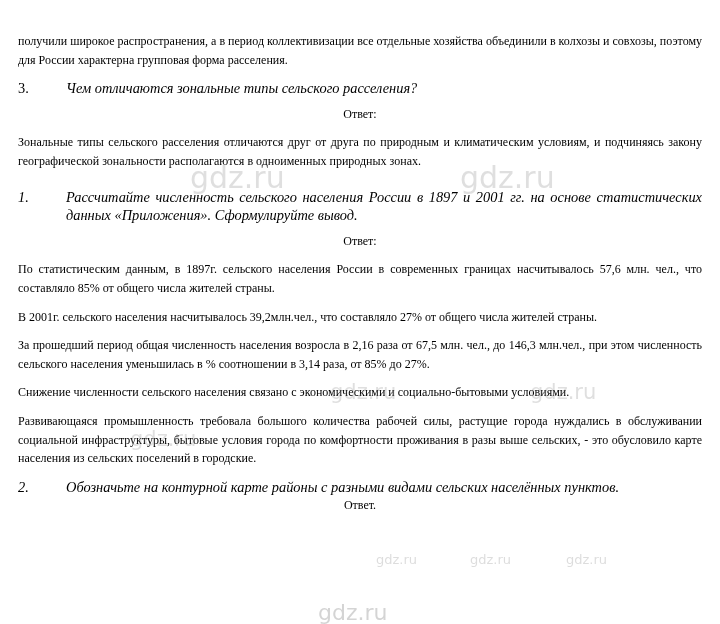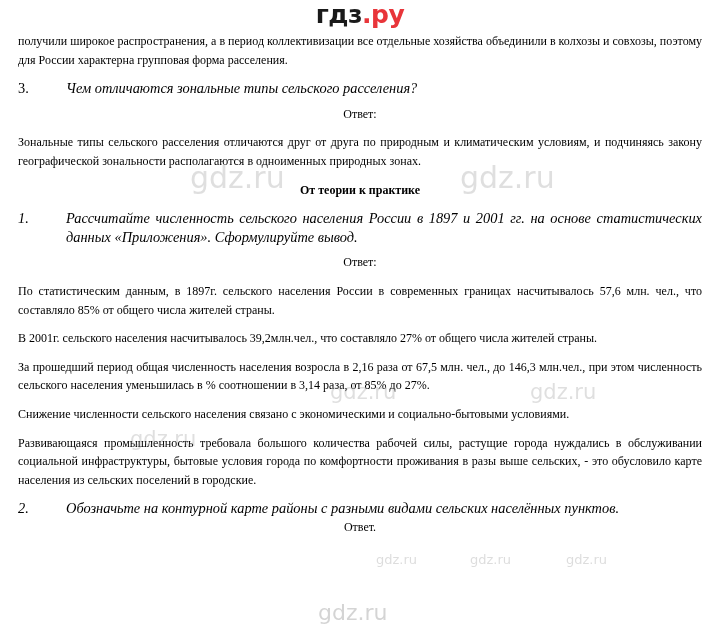--- a/index.html
+++ b/index.html
@@ -89,42 +89,38 @@
   .wm-big { font-size: 30px; }
   .wm-mid { font-size: 21px; }
   .wm-small { font-size: 13px; color: rgba(150,150,150,0.32); }
   .wm-bottom { font-size: 22px; color: rgba(120,120,120,0.32); }
 </style>
 </head>
 <body>
 
 <div class="page">
 
-  <div class="logo-bar">
-    <span class="logo"><span class="gdz">гдз</span><span class="ru">.ру</span></span>
-  </div>
 
   <div class="content">
 
     <p>получили широкое распространения, а в период коллективизации все  отдельные хозяйства объединили в колхозы и совхозы, поэтому для России характерна групповая форма расселения.</p>
     <div class="spacer"></div>
 
     <div class="num-block">
       <span class="num">3.</span>
       <span class="txt ital">Чем отличаются зональные типы сельского расселения?</span>
     </div>
     <div class="spacer"></div>
 
     <p class="nojust">Ответ:</p>
     <div class="spacer"></div>
 
     <p>Зональные типы сельского расселения отличаются  друг от друга по природным и климатическим условиям,   и подчиняясь закону географической зональности располагаются в одноименных природных зонах.</p>
     <div class="spacer"></div>
 
-    <p class="nojust bold">От теории к практике</p>
     <div class="spacer"></div>
 
     <div class="num-block">
       <span class="num ital">1.</span>
       <span class="txt ital">Рассчитайте численность сельского населения России в 1897 и 2001 гг. на основе статистических данных «Приложения». Сформулируйте вывод.</span>
     </div>
     <div class="spacer"></div>
 
     <p class="nojust">Ответ:</p>
     <div class="spacer"></div>

